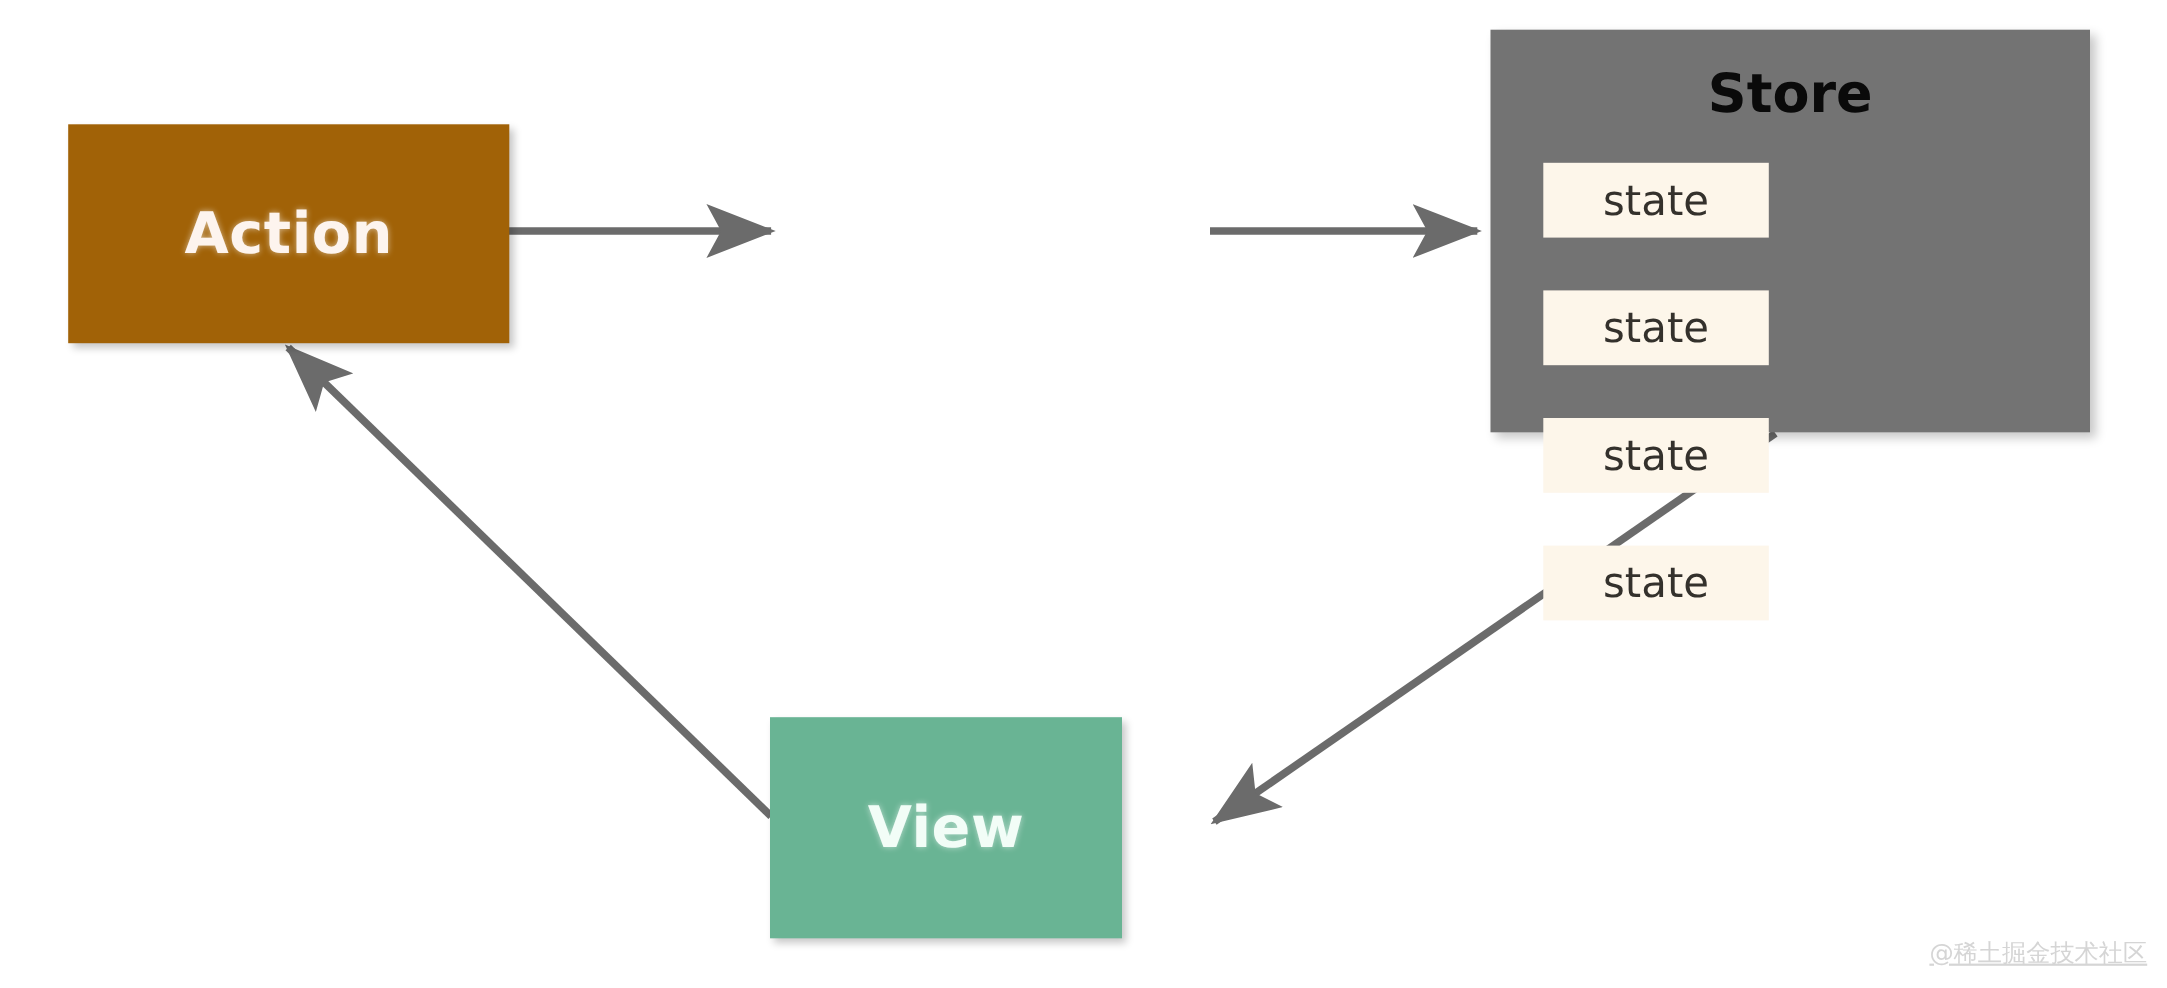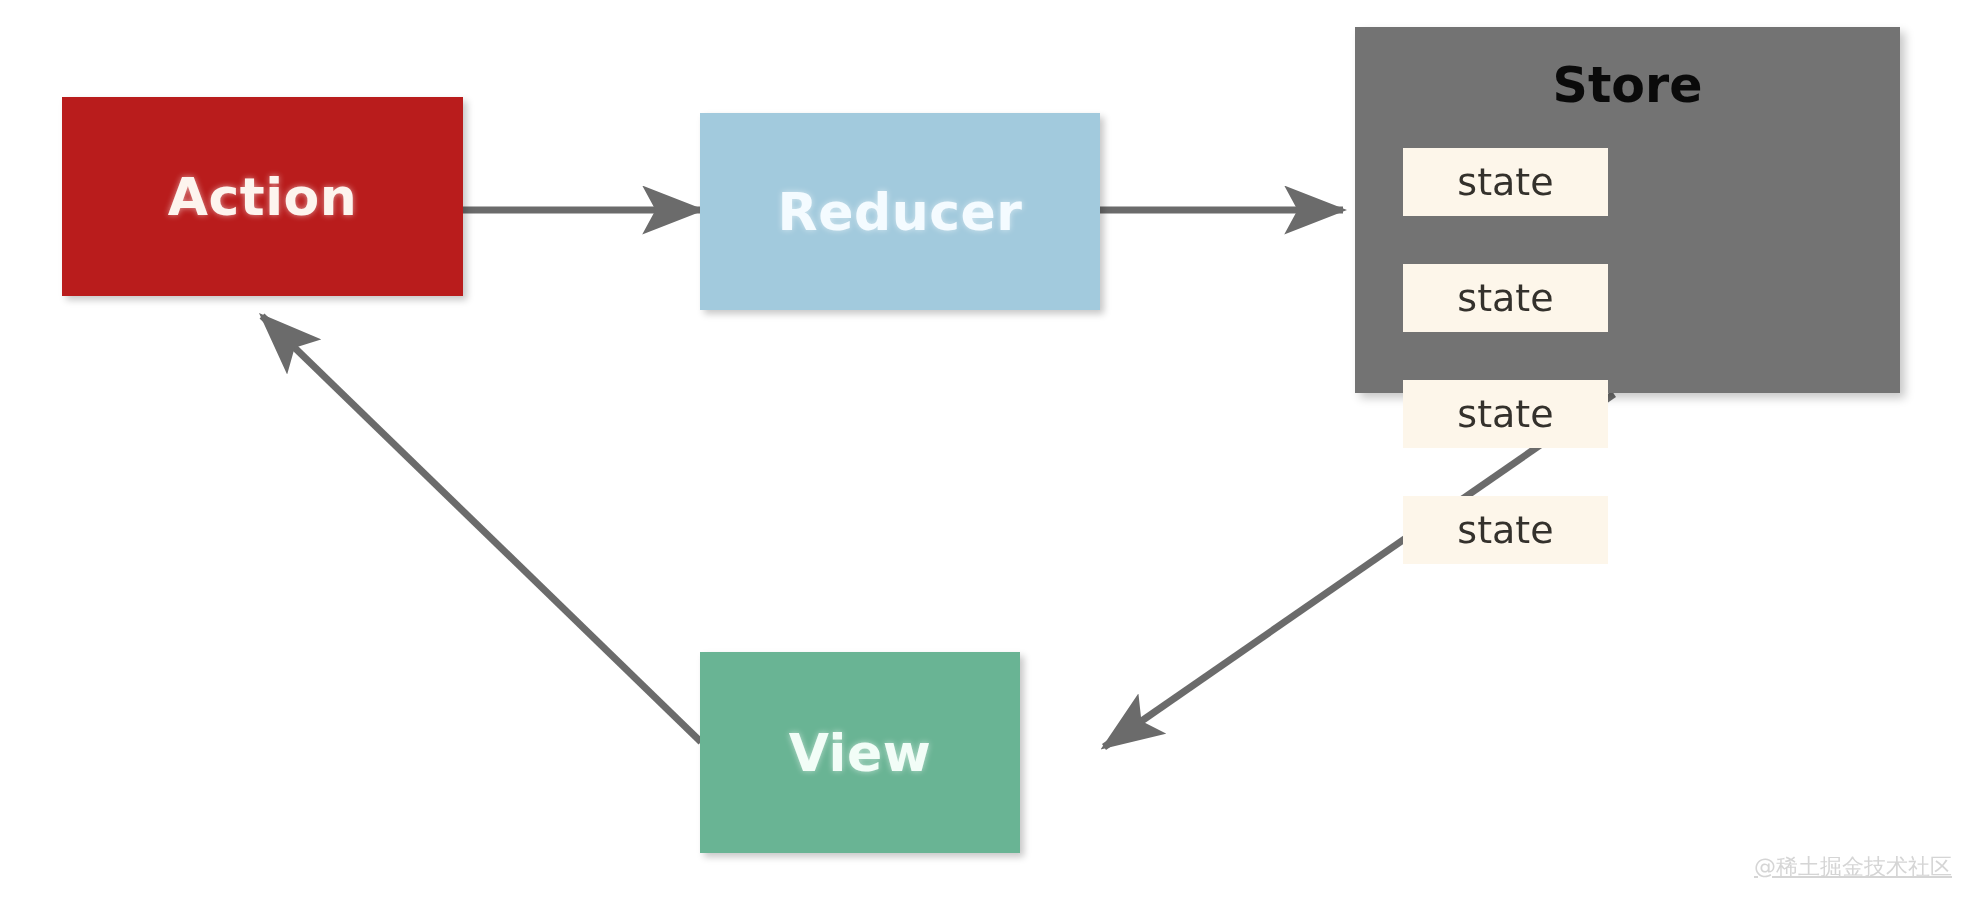--- a/index.html
+++ b/index.html
@@ -38,24 +38,24 @@
   .node-label {
     font-weight: bold;
     letter-spacing: 0.5px;
     text-shadow: 0 0 6px rgba(255,255,255,0.55);
     white-space: nowrap;
   }
 
   
   #node-action {
     left: 62px;
-    top: 97px;
+    top: 113px;
     width: 401px;
     height: 199px;
-    background: #b91c1c;
+    background: #a16207;
   }
   #node-action .node-label {
     color: #fdf4ee;
     font-size: 52px;
   }
 
   
   #node-reducer {
     left: 700px;
     top: 113px;
@@ -155,23 +155,20 @@
 
     <line x1="1614" y1="394" x2="1104" y2="747" stroke="#6b6b6b" stroke-width="7" marker-end="url(#arrowhead)"></line>
 
     <line x1="701" y1="742" x2="262" y2="316" stroke="#6b6b6b" stroke-width="7" marker-end="url(#arrowhead)"></line>
   </svg>
 
   <div class="node" id="node-action">
     <span class="node-label">Action</span>
   </div>
 
-  <div class="node" id="node-reducer">
-    <span class="node-label">Reducer</span>
-  </div>
 
   <div class="node" id="node-view">
     <span class="node-label">View</span>
   </div>
 
   <div class="node" id="node-store">
     <div id="store-title">Store</div>
     <div class="state-grid">
       <div class="state-chip">state</div>
       <div class="state-chip">state</div>

